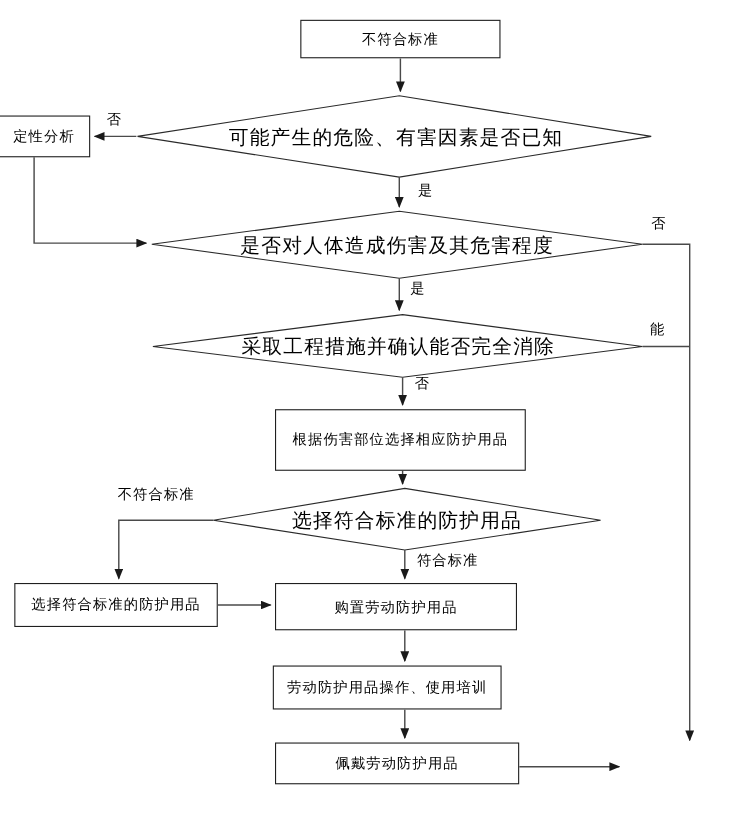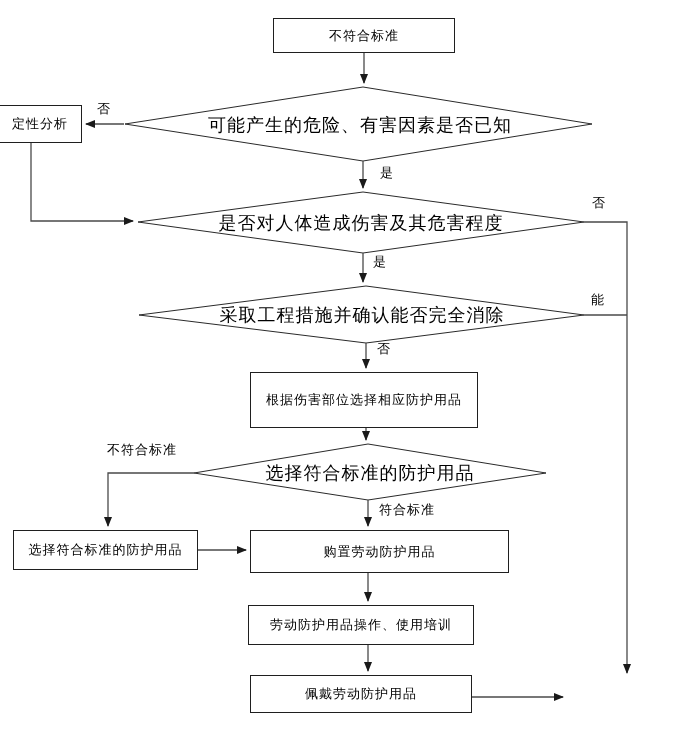--- a/index.html
+++ b/index.html
@@ -94,23 +94,23 @@
   </svg>
 
   <div class="rect-node" style="left:273px; top:18px; width:182px; height:35px;">不符合标准</div>
 
   <div class="rect-node" style="left:-2px; top:105px; width:84px; height:38px;">定性分析</div>
 
   <div class="rect-node" style="left:250px; top:372px; width:228px; height:56px;">根据伤害部位选择相应防护用品</div>
 
   <div class="rect-node" style="left:13px; top:530px; width:185px; height:40px;">选择符合标准的防护用品</div>
 
-  <div class="rect-node" style="left:250px; top:530px; width:259px; height:43px;">购置劳动防护用品</div>
+  <div class="rect-node" style="left:250px; top:530px; width:220px; height:43px;">购置劳动防护用品</div>
 
-  <div class="rect-node" style="left:248px; top:605px; width:226px; height:40px;">劳动防护用品操作、使用培训</div>
+  <div class="rect-node" style="left:248px; top:605px; width:208px; height:40px;">劳动防护用品操作、使用培训</div>
 
   <div class="rect-node" style="left:250px; top:675px; width:222px; height:38px;font-family:Liberation Serif, serif;">佩戴劳动防护用品</div>
 
 
   <div class="diamond-label" style="left:360px; top:125px;">可能产生的危险、有害因素是否已知</div>
 
   <div class="diamond-label" style="left:361px; top:223px;">是否对人体造成伤害及其危害程度</div>
 
   <div class="diamond-label" style="left:362px; top:315px;font-family:Liberation Serif, serif;">采取工程措施并确认能否完全消除</div>
 

